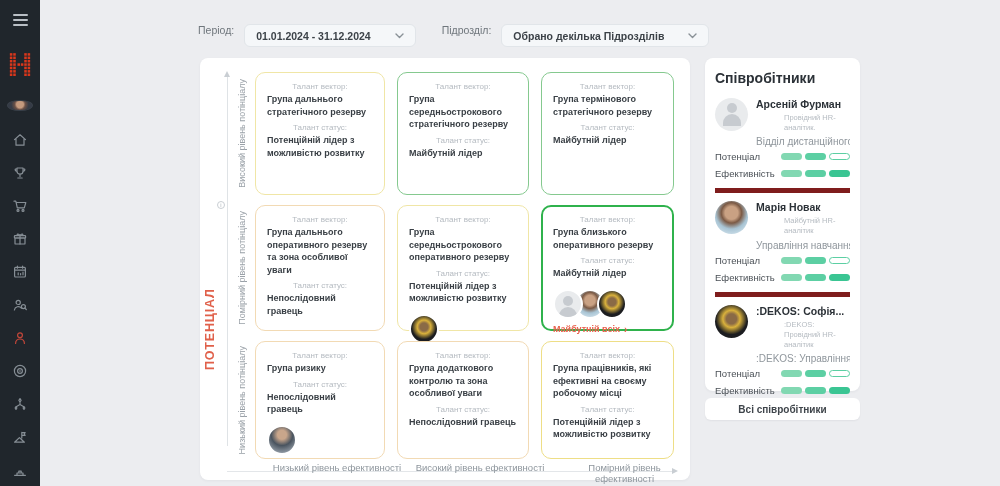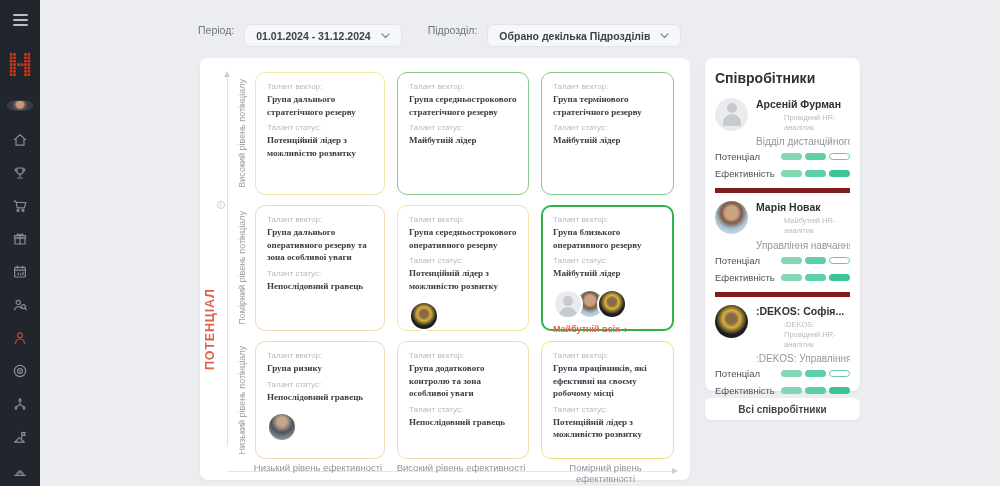--- a/index.html
+++ b/index.html
@@ -15,21 +15,21 @@
     background:radial-gradient(circle at 50% 38%, #c49a7e 26%, #6b5147 40%, #353b46 66%); border:1px solid #3a414a; }
   .nav { margin-top:12px; display:flex; flex-direction:column; align-items:center; }
   .nav-item { width:40px; height:33px; display:flex; align-items:center; justify-content:center; cursor:pointer; }
   .nav-item svg { stroke:#868e95; fill:none; stroke-width:1.2; stroke-linecap:round; stroke-linejoin:round; }
   .nav-item.active svg { stroke:#c4473a; }
 
   
   .filters { position:absolute; left:198px; top:24px; display:flex; align-items:center; gap:26px; }
   .filter { display:flex; align-items:flex-start; gap:10px; }
   .filter-label { font-size:10.5px; color:#6f767c; }
-  .select { display:flex; align-items:center; gap:10px; height:23px; padding:0 11px; background:#f5f7f9; border:1px solid #e1e5e9; border-radius:6px; cursor:pointer; }
+  .select { display:flex; align-items:center; gap:24px; height:23px; padding:0 11px; background:#f5f7f9; border:1px solid #e1e5e9; border-radius:6px; cursor:pointer; }
   .select-value { font-size:10.5px; font-weight:700; color:#3c4248; white-space:nowrap; }
   .chev { width:9px; height:6px; }
   .chev polyline { fill:none; stroke:#8a9197; stroke-width:1.4; stroke-linecap:round; stroke-linejoin:round; }
 
   
   .grid-panel { position:absolute; left:200px; top:58px; width:490px; height:422px; background:#fff; border-radius:8px; box-shadow:0 1px 3px rgba(30,40,50,.05); }
   .axis-v { position:absolute; left:27px; top:16px; bottom:34px; width:1px; background:#dfe3e6; }
   .axis-v:before { content:""; position:absolute; left:-3px; top:-6px; border:3.5px solid transparent; border-bottom:6px solid #c9ced3; }
   .axis-h { position:absolute; left:27px; right:14px; bottom:8px; height:1px; background:#e3e6e9; }
   .axis-h:after { content:""; position:absolute; right:-5px; top:-3px; border:3.5px solid transparent; border-left:6px solid #c9ced3; }
@@ -38,34 +38,34 @@
   .info-dot { position:absolute; left:17px; top:143px; width:8px; height:8px; border:1px solid #c9ced3; border-radius:50%; font-size:6px; line-height:7px; text-align:center; color:#aeb4ba; transform:none; writing-mode:horizontal-tb; }
   .row-labels { position:absolute; left:34px; top:14px; width:16px; height:386px; display:grid; grid-template-rows:123px 126px 118px; row-gap:10px; }
   .row-labels .vlabel { font-size:9px; color:#9aa1a8; justify-self:center; align-self:center; text-align:center; }
   .cells { position:absolute; left:55px; top:14px; display:grid; grid-template-columns:130px 132px 133px; grid-template-rows:123px 126px 118px; column-gap:12px; row-gap:10px; }
   .card { border:1px solid; border-radius:10px; background:#fff; padding:9px 11px; display:flex; flex-direction:column; cursor:pointer; }
   .card.c-yellow  { border-color:#f0e6a6; }
   .card.c-yellow2 { border-color:#eede86; }
   .card.c-peach   { border-color:#f2dab4; }
   .card.c-green   { border-color:#85c98f; }
   .card.c-green-active { border-color:#2fb24c; border-width:2px; padding:8px 10px; }
-  .fld-label { font-size:8px; color:#b4bac0; margin-bottom:2px; }
-  .fld-value { font-size:9px; font-weight:700; color:#3a4046; line-height:1.4; margin-bottom:5px;font-family:Liberation Serif, serif; }
+  .fld-label { font-size:8px; color:#b4bac0; margin-bottom:2px;text-align:center; }
+  .fld-value { font-size:9px; font-weight:700; color:#3a4046; line-height:1.4; margin-bottom:5px; }
   .card-avatars { display:flex; margin-top:4px; }
   .c-av { width:30px; height:30px; border-radius:50%; border:2px solid #fff; }
   .c-av + .c-av { margin-left:-8px; }
   .av-placeholder { background:#e9ebed; position:relative; overflow:hidden; }
   .av-placeholder:before { content:""; position:absolute; left:50%; top:5px; transform:translateX(-50%); width:10px; height:10px; border-radius:50%; background:#c7cbd0; }
   .av-placeholder:after { content:""; position:absolute; left:50%; top:16px; transform:translateX(-50%); width:18px; height:12px; border-radius:9px 9px 0 0; background:#c7cbd0; }
   .av-woman { background:radial-gradient(circle at 50% 36%, #c9a183 24%, #7b5a45 38%, #a8c4d4 60%, #cfe0ea 85%); }
   .av-dark  { background:radial-gradient(circle at 50% 42%, #8a6a46 20%, #d9b13c 34%, #1c1d20 62%); }
   .av-man   { background:radial-gradient(circle at 50% 30%, #c9a68b 20%, #4a545f 48%, #97a0aa 85%); }
   .show-all { margin-top:5px; font-size:9px; font-weight:700; color:#e8604c; display:flex; align-items:center; gap:4px; cursor:pointer; }
   .show-all .chv { font-size:10px; }
-  .col-labels { position:absolute; left:53px; top:404px; display:grid; grid-template-columns:130px 132px 133px; column-gap:12px; }
+  .col-labels { position:absolute; left:72px; top:404px; display:grid; grid-template-columns:130px 132px 133px; column-gap:12px; }
   .col-labels span { font-size:9.5px; color:#8d959c; text-align:center; }
 
   
   .emp-panel { position:absolute; left:705px; top:58px; width:155px; height:333px; background:#fff; border-radius:8px; box-shadow:0 1px 3px rgba(30,40,50,.05); padding:12px 10px 8px; }
   .emp-title { font-size:14px; font-weight:700; color:#2b3137; margin-bottom:12px; }
   .emp-item { padding-bottom:7px; cursor:pointer; }
   .emp-item + .emp-item { border-top:5px solid #7f1d1d; padding-top:8px; }
   .emp-head { display:flex; gap:8px; }
   .emp-avatar { width:33px; height:33px; border-radius:50%; flex:0 0 auto; }
   .emp-info { flex:1; min-width:0; }

